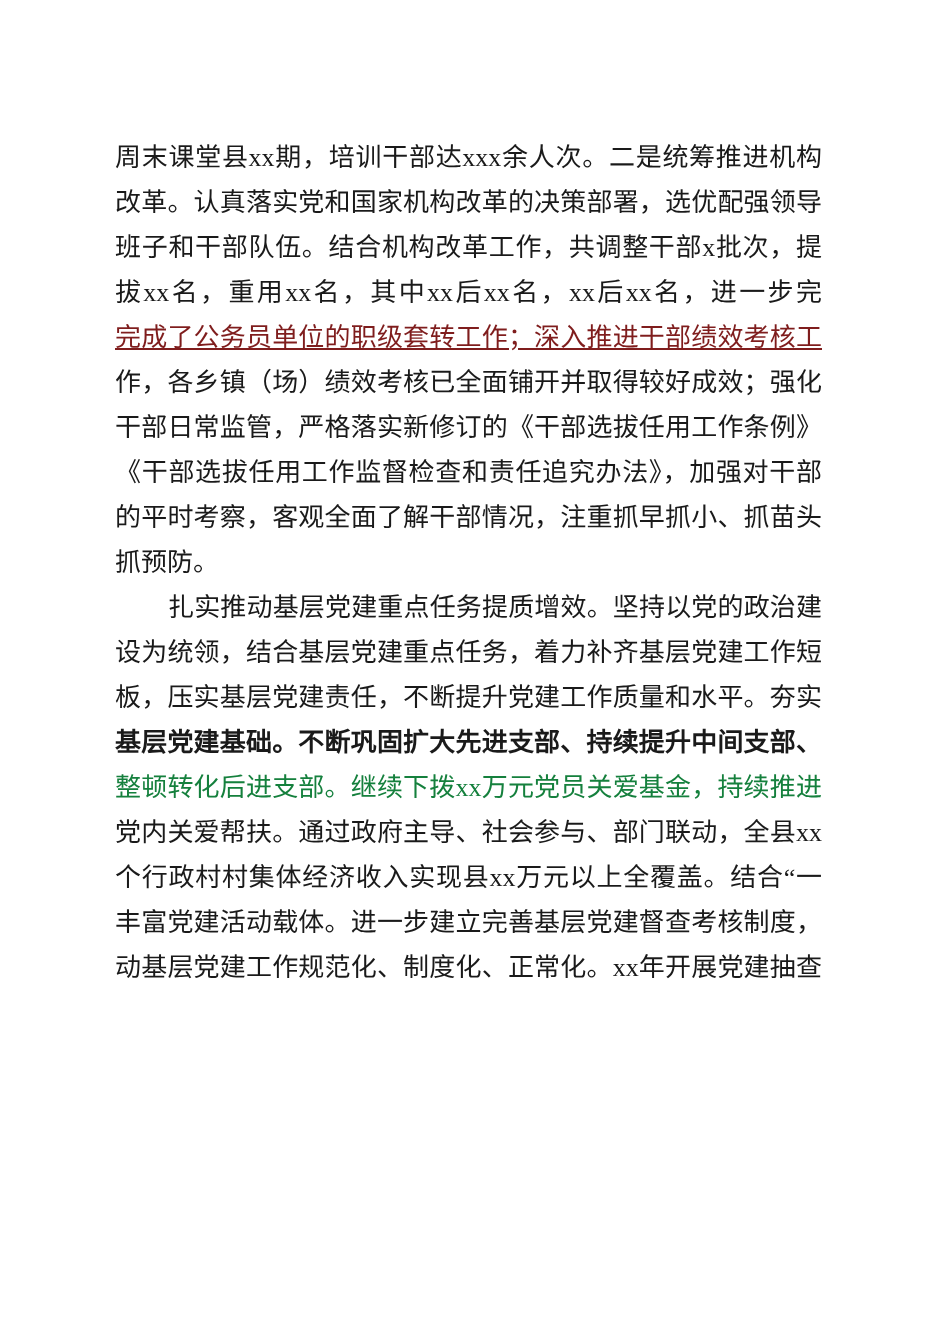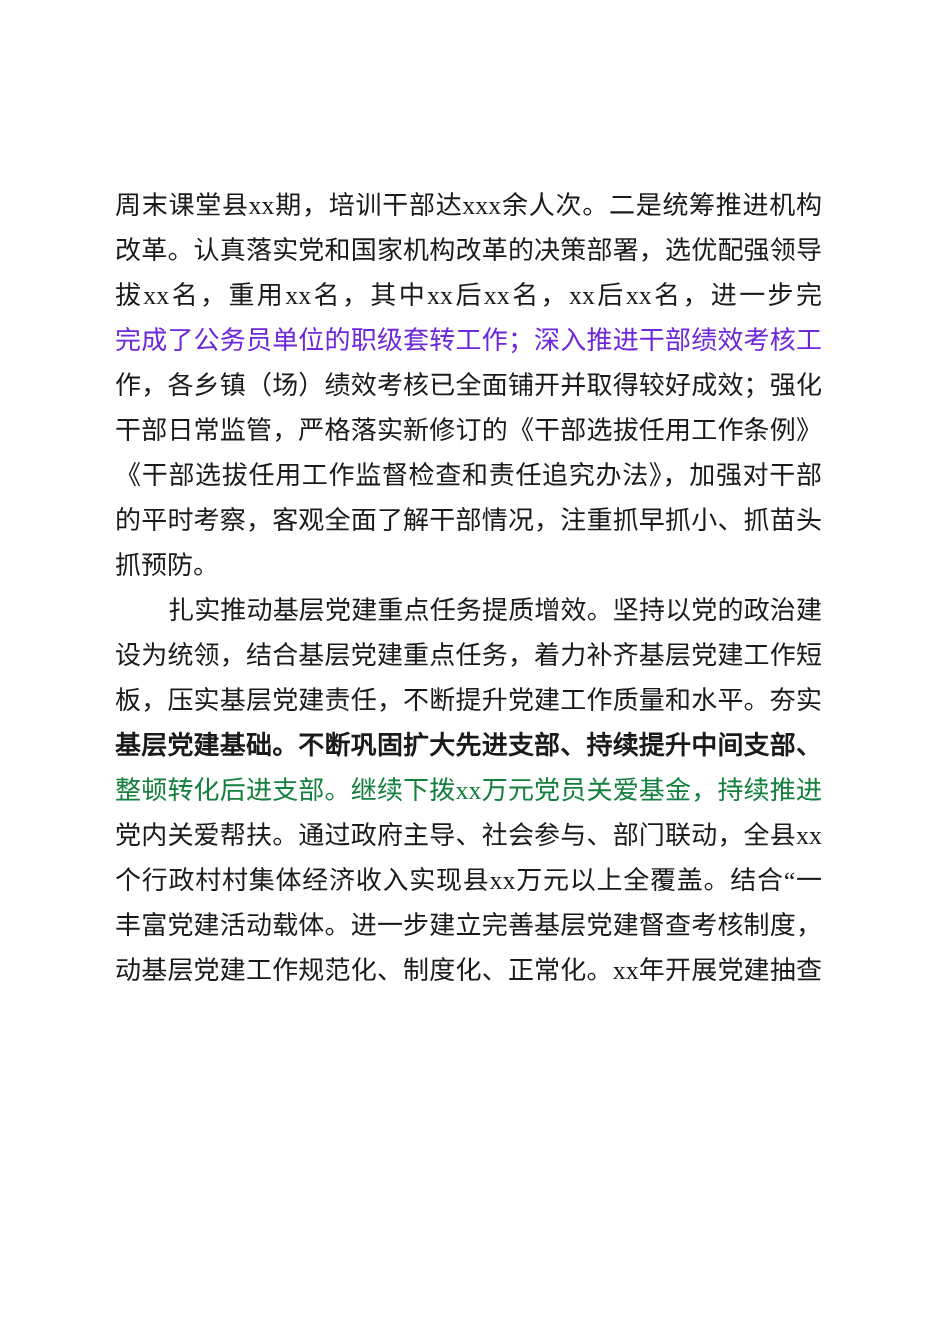--- a/index.html
+++ b/index.html
@@ -6,21 +6,20 @@
     margin: 0;
     padding: 0;
     background: #ffffff;
   }
   .page {
     position: relative;
     width: 950px;
     height: 1056px;
     background: #ffffff;
     overflow: hidden;
-    margin-top: 48px;
   }
   .text-block {
     position: absolute;
     left: 115px;
     top: 135px;
     width: 707px;
   }
   .line {
     font-family: "Liberation Serif", "DejaVu Serif", serif;
     font-size: 26px;
@@ -43,22 +42,23 @@
     text-indent: 53px;
   }
 </style>
 </head>
 <body>
 
 <div class="page" style="background: rgb(255, 255, 255);">
   <div class="text-block" id="text-block">
       <div class="line" style="color: rgb(26, 26, 26);">周末课堂县xx期，培训干部达xxx余人次。二是统筹推进机构</div>
       <div class="line" style="color: rgb(26, 26, 26);">改革。认真落实党和国家机构改革的决策部署，选优配强领导</div>
+      <div class="line" style="color: rgb(26, 26, 26);">班子和干部队伍。结合机构改革工作，共调整干部x批次，提</div>
       <div class="line" style="color: rgb(26, 26, 26);">拔xx名，重用xx名，其中xx后xx名，xx后xx名，进一步完</div>
-      <div class="line" style="color: #6d28d9;">完成了公务员单位的职级套转工作；深入推进干部绩效考核工</div>
+      <div class="line" style="color: #7f1d1d; text-decoration: underline;">完成了公务员单位的职级套转工作；深入推进干部绩效考核工</div>
       <div class="line" style="color: rgb(26, 26, 26);">作，各乡镇（场）绩效考核已全面铺开并取得较好成效；强化</div>
       <div class="line" style="color: rgb(26, 26, 26);">干部日常监管，严格落实新修订的《干部选拔任用工作条例》</div>
       <div class="line" style="color: rgb(26, 26, 26);">《干部选拔任用工作监督检查和责任追究办法》，加强对干部</div>
       <div class="line" style="color: rgb(26, 26, 26);">的平时考察，客观全面了解干部情况，注重抓早抓小、抓苗头</div>
       <div class="line no-stretch" style="color: rgb(26, 26, 26);">抓预防。</div>
       <div class="line indent" style="color: rgb(26, 26, 26);">扎实推动基层党建重点任务提质增效。坚持以党的政治建</div>
       <div class="line" style="color: rgb(26, 26, 26);">设为统领，结合基层党建重点任务，着力补齐基层党建工作短</div>
       <div class="line" style="color: rgb(26, 26, 26);">板，压实基层党建责任，不断提升党建工作质量和水平。夯实</div>
       <div class="line" style="color: rgb(26, 26, 26); font-weight: bold;">基层党建基础。不断巩固扩大先进支部、持续提升中间支部、</div>
       <div class="line" style="color: #15803d;">整顿转化后进支部。继续下拨xx万元党员关爱基金，持续推进</div>

